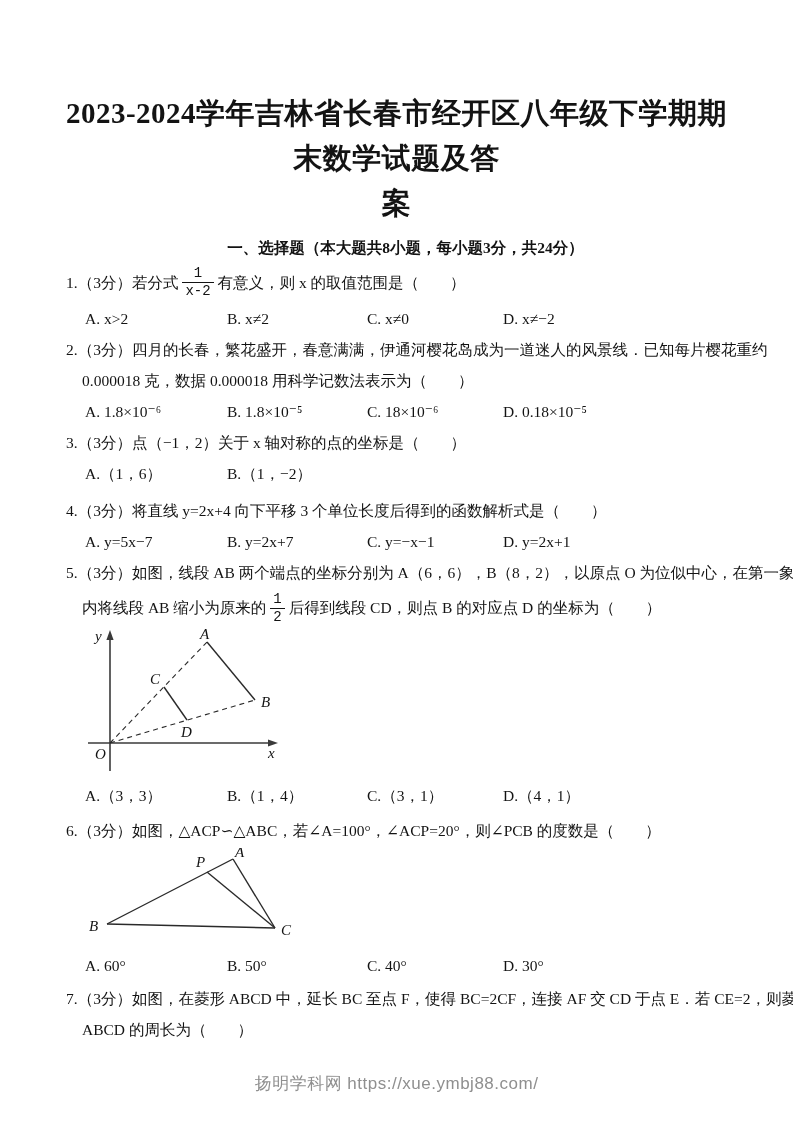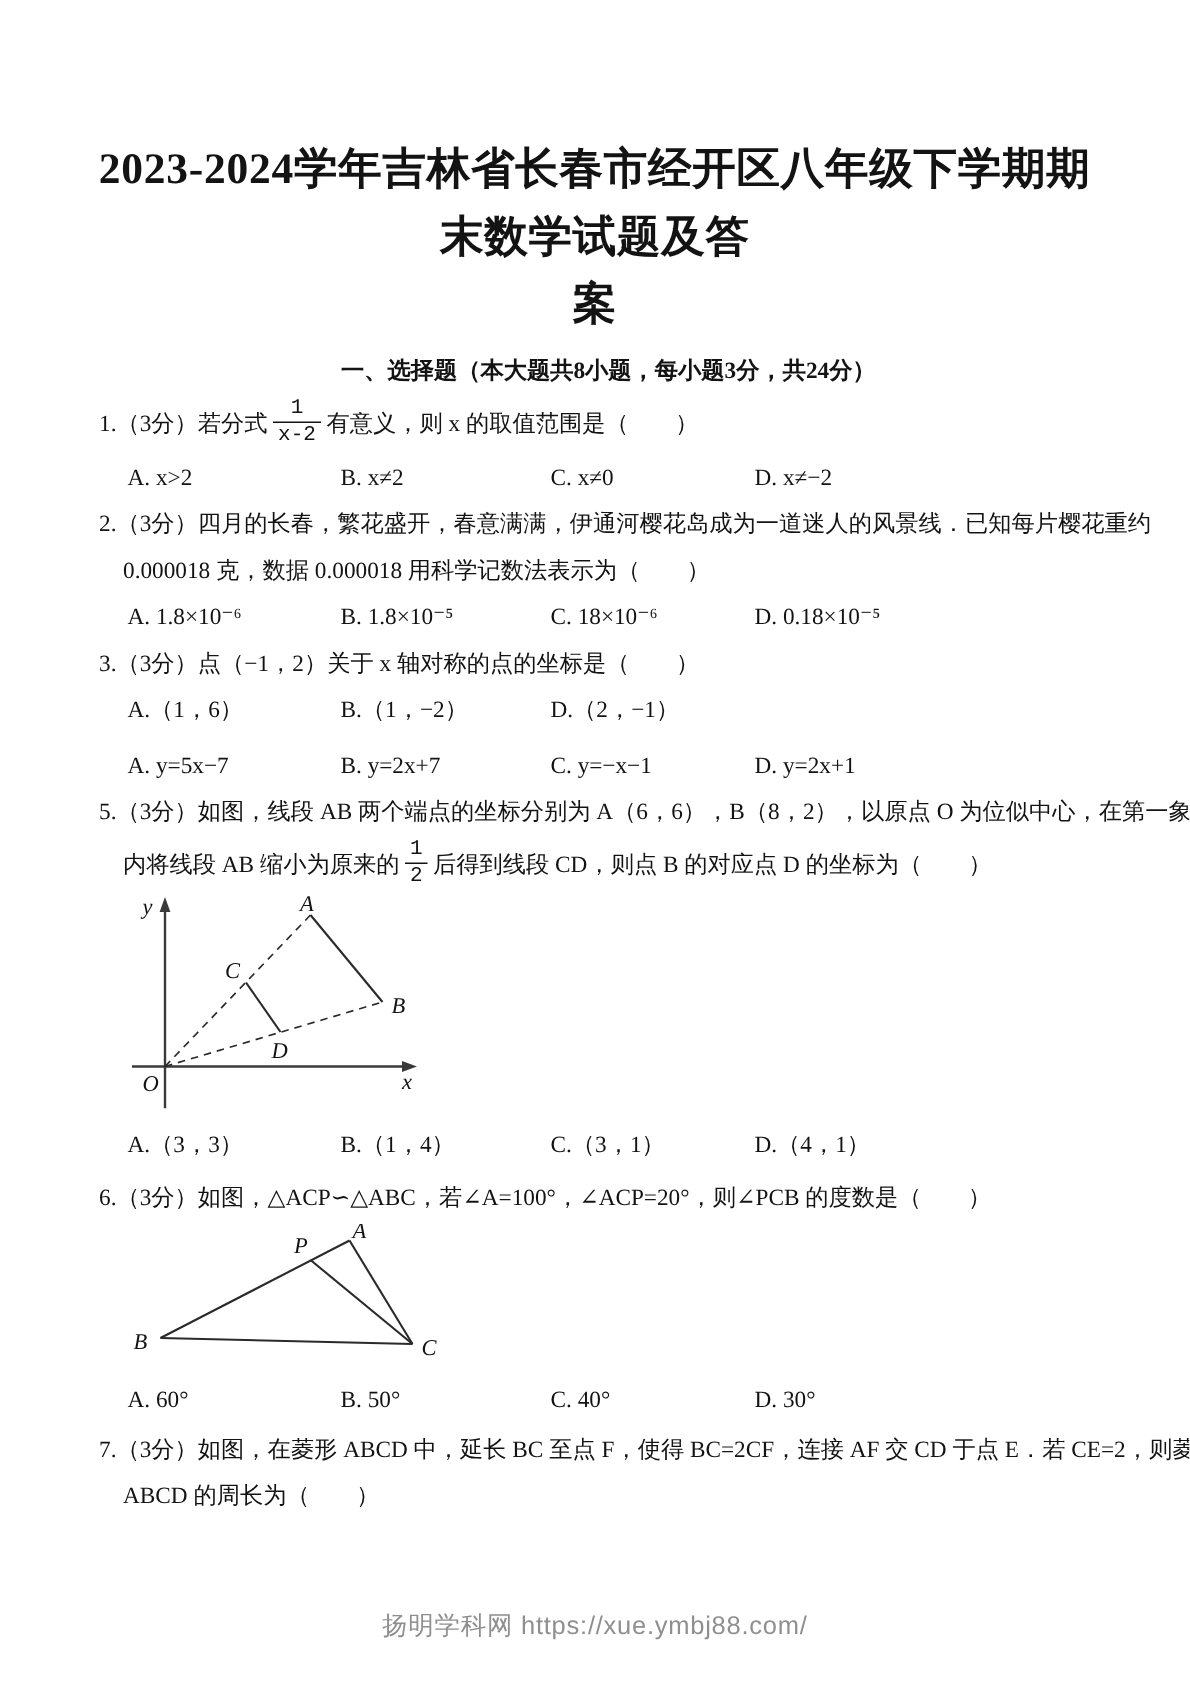--- a/index.html
+++ b/index.html
@@ -82,25 +82,25 @@
         <span>C. 18×10⁻⁶</span>
         <span>D. 0.18×10⁻⁵</span>
       </div>
     </div>
 
     <div class="q q3">
       <div class="q-line">3.（3分）点（−1，2）关于 x 轴对称的点的坐标是（　　）</div>
       <div class="options">
         <span>A.（1，6）</span>
         <span>B.（1，−2）</span>
-        <span>D.（2，−1）</span>
       </div>
     </div>
 
     <div class="q q4">
+      <div class="q-line">4.（3分）将直线 y=2x+4 向下平移 3 个单位长度后得到的函数解析式是（　　）</div>
       <div class="options">
         <span>A. y=5x−7</span>
         <span>B. y=2x+7</span>
         <span>C. y=−x−1</span>
         <span>D. y=2x+1</span>
       </div>
     </div>
 
     <div class="q q5">
       <div class="q-line">5.（3分）如图，线段 AB 两个端点的坐标分别为 A（6，6），B（8，2），以原点 O 为位似中心，在第一象限</div>

